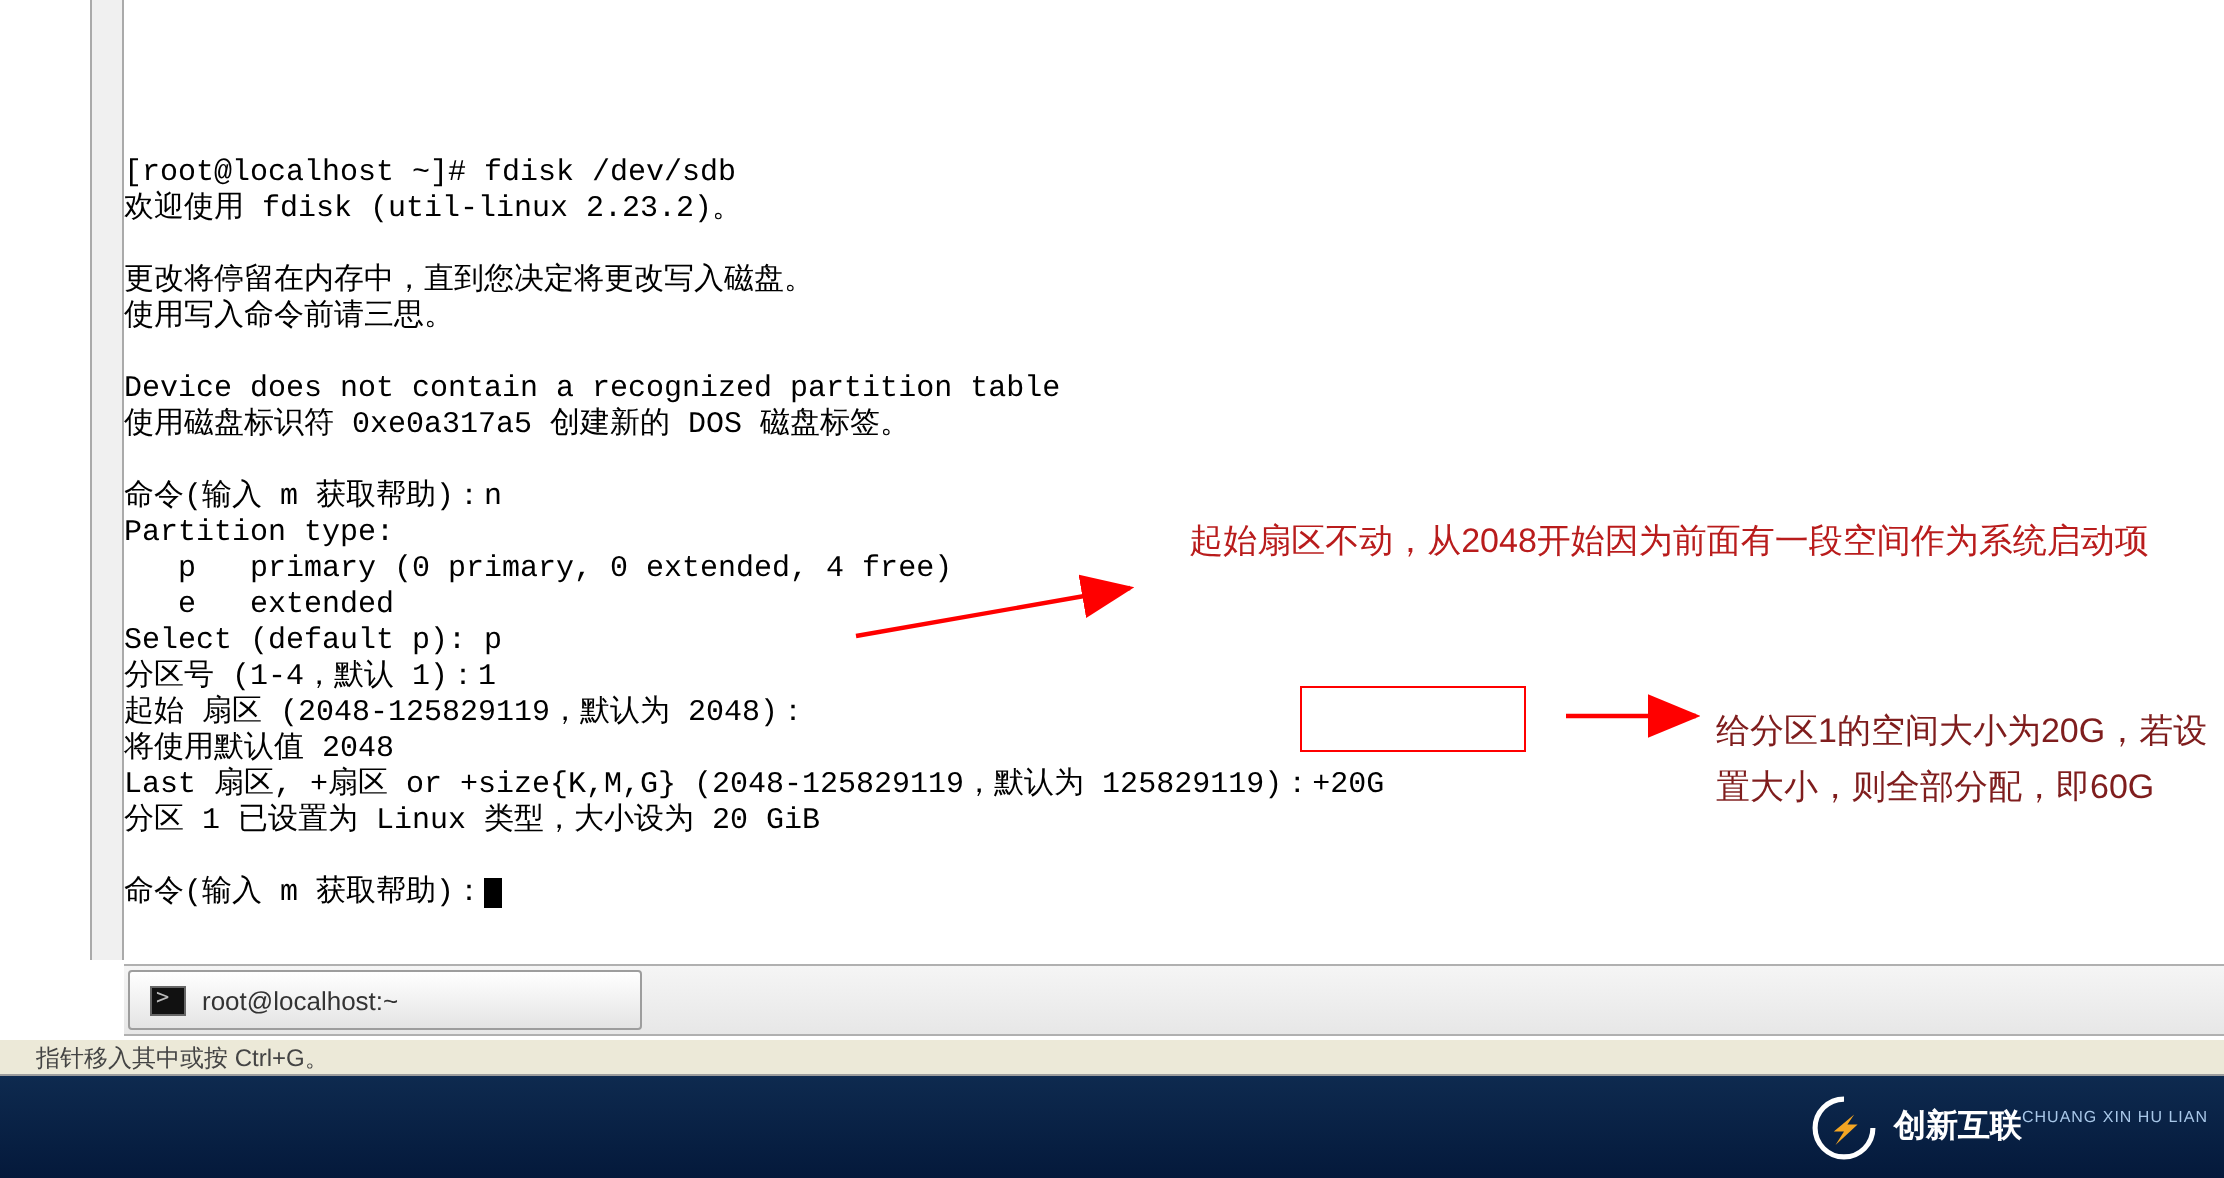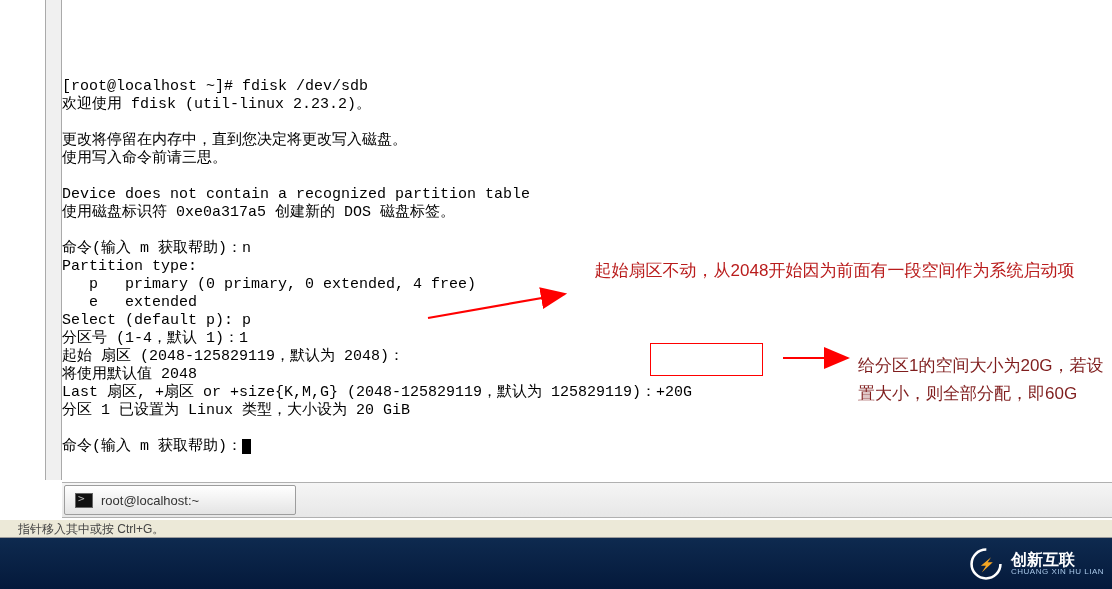--- a/index.html
+++ b/index.html
@@ -97,21 +97,21 @@
     right:0;
     height:36px;
     background:linear-gradient(#f5f5f5,#e7e7e7);
     border-top:1px solid #b0b0b0;
     border-bottom:1px solid #b0b0b0;
     display:flex;
     align-items:stretch;
   }
   .task-item {
     display:flex;
-    width:232px;
+    width:257px;
     align-items:center;
     gap:8px;
     padding:0 10px;
     background:linear-gradient(#ffffff,#e4e4e4);
     border:1px solid #9d9d9d;
     margin:2px;
     border-radius:2px;
     font-family:"Microsoft YaHei",sans-serif;
     font-size:13px;
     color:#333;
@@ -156,21 +156,21 @@
     height:36px;
     display:flex;
     align-items:center;
     gap:8px;
     color:#fff;
     font-family:"Microsoft YaHei",sans-serif;
   }
   .brand-logo {
     width:34px; height:34px;
   }
-  .brand-text { display:flex; flex-direction:column; line-height:1.1; }
+  .brand-text { display:flex; flex-direction:row; line-height:1.1; }
   .brand-cn { font-size:16px; font-weight:bold; }
   .brand-en { font-size:8px; letter-spacing:0.5px; color:#a8c7e8; }
 
 </style>
 </head>
 <body>
 
 <div class="left-edge"></div>
 
 <div class="terminal">

